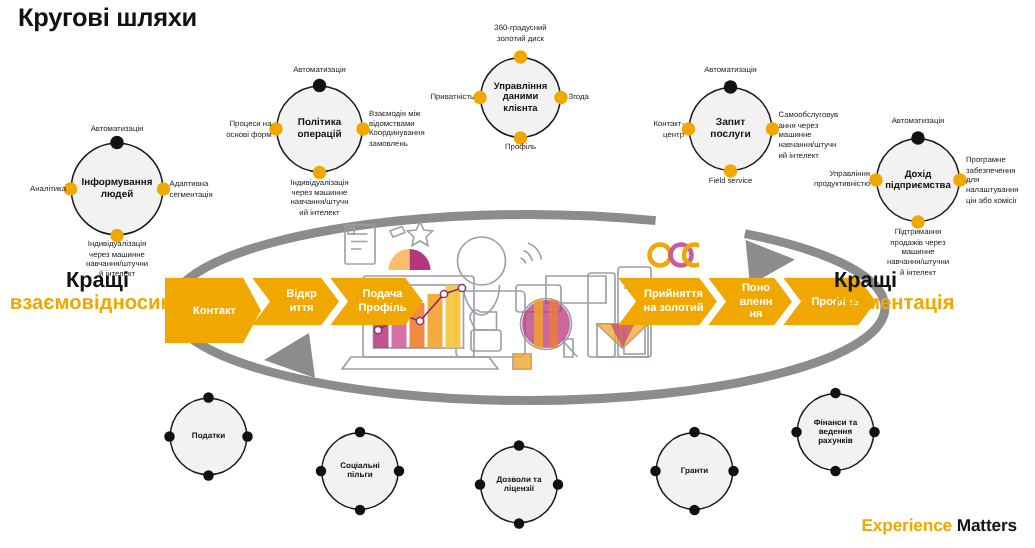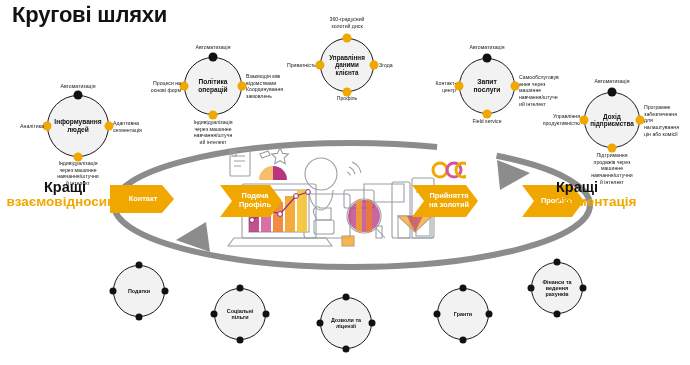--- a/index.html
+++ b/index.html
@@ -10,21 +10,21 @@
     font-family:"Liberation Sans","DejaVu Sans",sans-serif;
     position:relative;
     overflow:hidden;
     color:#111;
   }
   #stage { position:absolute; inset:0; }
 
   
   .title {
     position:absolute; left:12px; top:2px;
-    font-size:22px; font-weight:bold; letter-spacing:-0.2px;
+    font-size:17px; font-weight:bold; letter-spacing:-0.2px;
     color:#121212;
   }
 
   
   .node { position:absolute; }
   .node .ring {
     position:absolute; left:0; top:0;
     border-radius:50%;
     background:#f2f2f2;
     border:1.6px solid #1a1a1a;
@@ -256,25 +256,30 @@
 продажів через
 машинне
 навчання/штучни
 й інтелект</div>
 
   <div class="endcap" style="left:2px;top:180px;width:126px;text-align:center;">
     <div class="l1">Кращі</div>
     <div class="l2" style="font-size:13.5px;">взаємовідносини</div>
   </div>
 
-  <div class="chev first" style="left:110px;top:185px;width:64px;height:28px;">Контакт</div>
+  <div class="chev first" style="left:110px;top:185px;width:64px;height:44px;">Контакт</div>
+  <div class="chev" style="left:168px;top:185px;width:58px;height:32px;">Відкр
+иття</div>
   <div class="chev" style="left:220px;top:185px;width:62px;height:32px;">Подача
 Профіль</div>
   <div class="chev" style="left:412px;top:185px;width:66px;height:32px;">Прийняття
 на золотий</div>
+  <div class="chev" style="left:472px;top:185px;width:56px;height:32px;">Поно
+вленн
+ня</div>
   <div class="chev" style="left:522px;top:185px;width:62px;height:32px;">Профіль</div>
 
   <div class="endcap" style="left:552px;top:180px;width:136px;text-align:left;padding-left:4px;">
     <div class="l1">Кращі</div>
     <div class="l2" style="font-size:13.5px;">сегментація</div>
   </div>
 
   <div class="node bnode" style="left:113px;top:265px;width:52px;height:52px;">
     <div class="ring" style="width:52px;height:52px;"></div>
     <div class="ring-label" style="width:52px;height:52px;white-space:pre-line;">Податки</div>
@@ -317,14 +322,18 @@
     <div class="ring" style="width:52px;height:52px;"></div>
     <div class="ring-label" style="width:52px;height:52px;white-space:pre-line;">Фінанси та
 ведення
 рахунків</div>
     <div class="dot black small" style="left:26px;top:0px;"></div>
     <div class="dot black small" style="left:0px;top:26px;"></div>
     <div class="dot black small" style="left:52px;top:26px;"></div>
     <div class="dot black small" style="left:26px;top:52px;"></div>
   </div>
 
+  <div class="footer">
+    <span class="a">Experience</span>
+    <span class="b">Matters</span>
+  </div>
 
 </div>
 
 </body></html>

